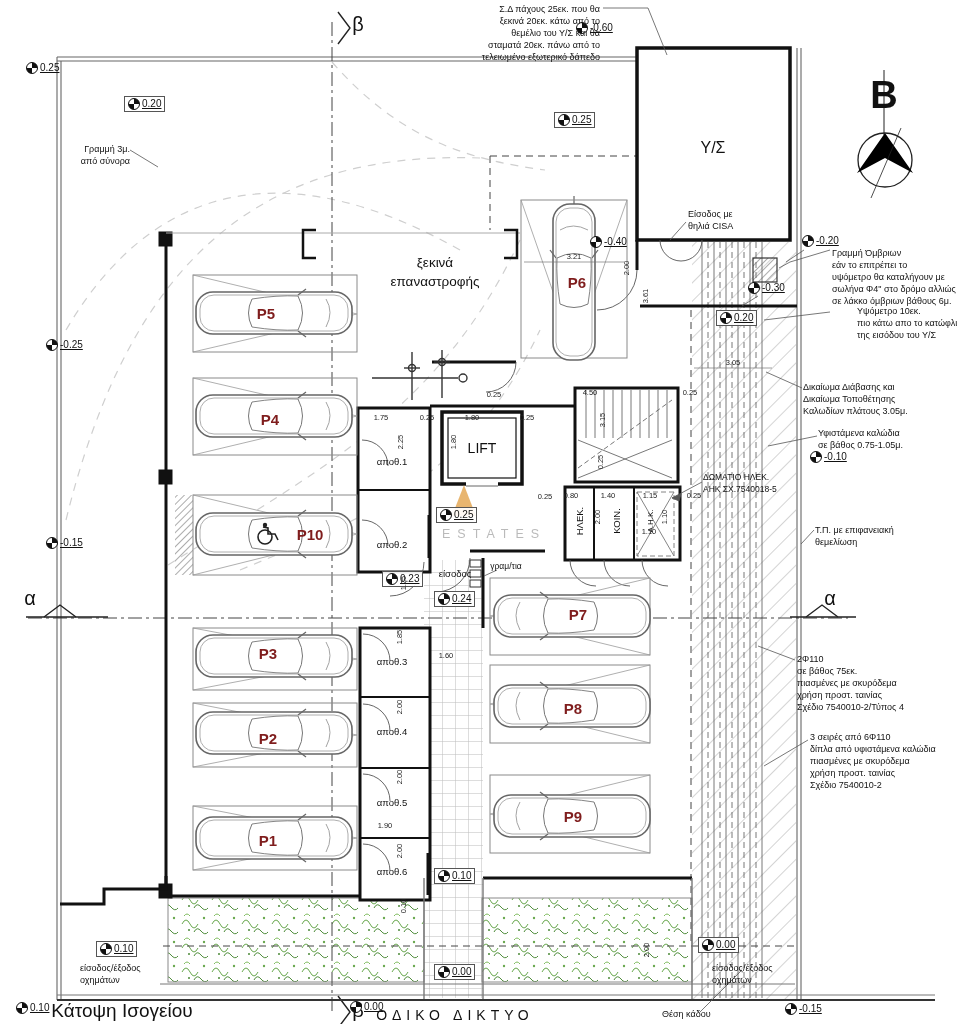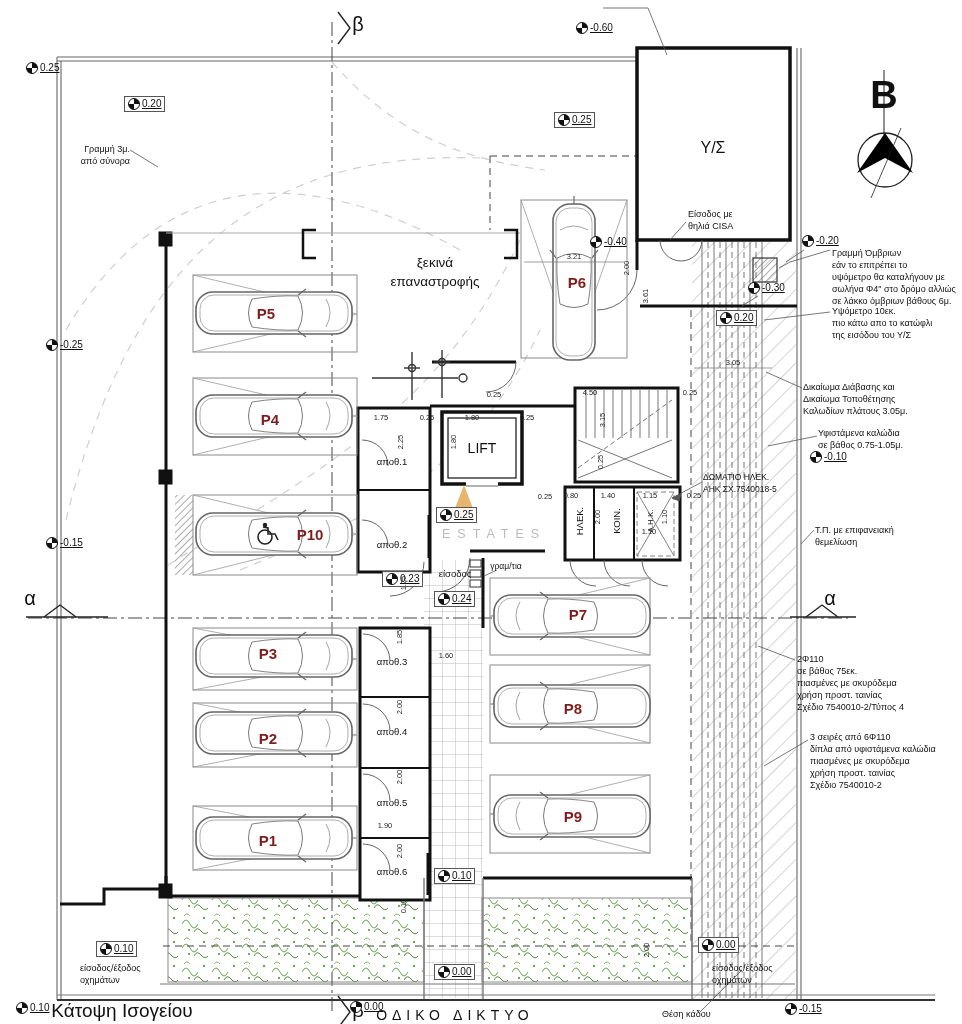--- a/index.html
+++ b/index.html
@@ -451,36 +451,43 @@
 <span class="dimv" style="left:399px;top:637px">1.85</span>
 <span class="dimv" style="left:399px;top:707px">2.00</span>
 <span class="dimv" style="left:399px;top:777px">2.00</span>
 <span class="dim" style="left:385px;top:825px">1.90</span>
 <span class="dimv" style="left:399px;top:851px">2.00</span>
 <span class="dimv" style="left:403px;top:583px">1.25</span>
 <span class="dimv" style="left:403px;top:906px">0.10</span>
 <span class="dimv" style="left:646px;top:950px">2.00</span>
 <span class="dim" style="left:694px;top:495px">0.25</span>
 
+<div class="ann ra" style="left:388px;top:3px;width:212px">
+  <span>Σ.Δ πάχους 25εκ. που  θα</span>
+      <span>ξεκινά 20εκ. κάτω από το</span>
+  <span>θεμέλιο του Υ/Σ  και θα</span>
+      <span>σταματά 20εκ.  πάνω από το</span>
+  <span>τελειωμένο εξωτερικό δάπεδο</span>
+</div>
 <div class="ann ra" style="left:40px;top:143px;width:90px">
   <span>Γραμμή 3μ.</span>
       <span>από σύνορα</span>
 </div>
 <div class="ann" style="left:688px;top:208px">
   <span>Είσοδος με</span>
       <span>θηλιά CISA</span>
 </div>
 <div class="ann" style="left:832px;top:247px">
   <span>Γραμμή Όμβριων</span>
       <span>εάν το επιτρέπει το</span>
   <span>υψόμετρο θα καταλήγουν με</span>
       <span>σωλήνα Φ4" στο δρόμο αλλιώς</span>
   <span>σε λάκκο όμβριων βάθους 6μ.</span>
 </div>
-<div class="ann" style="left:832px;top:305px">
+<div class="ann" style="left:857px;top:305px">
   <span>Υψόμετρο 10εκ.</span>
       <span>πιο κάτω απο το κατώφλι</span>
   <span>της εισόδου του Υ/Σ</span>
 </div>
 <div class="ann" style="left:803px;top:381px">
   <span>Δικαίωμα Διάβασης και</span>
       <span>Δικαίωμα Τοποθέτησης</span>
   <span>Καλωδίων πλάτους 3.05μ.</span>
 </div>
 <div class="ann" style="left:818px;top:427px">

